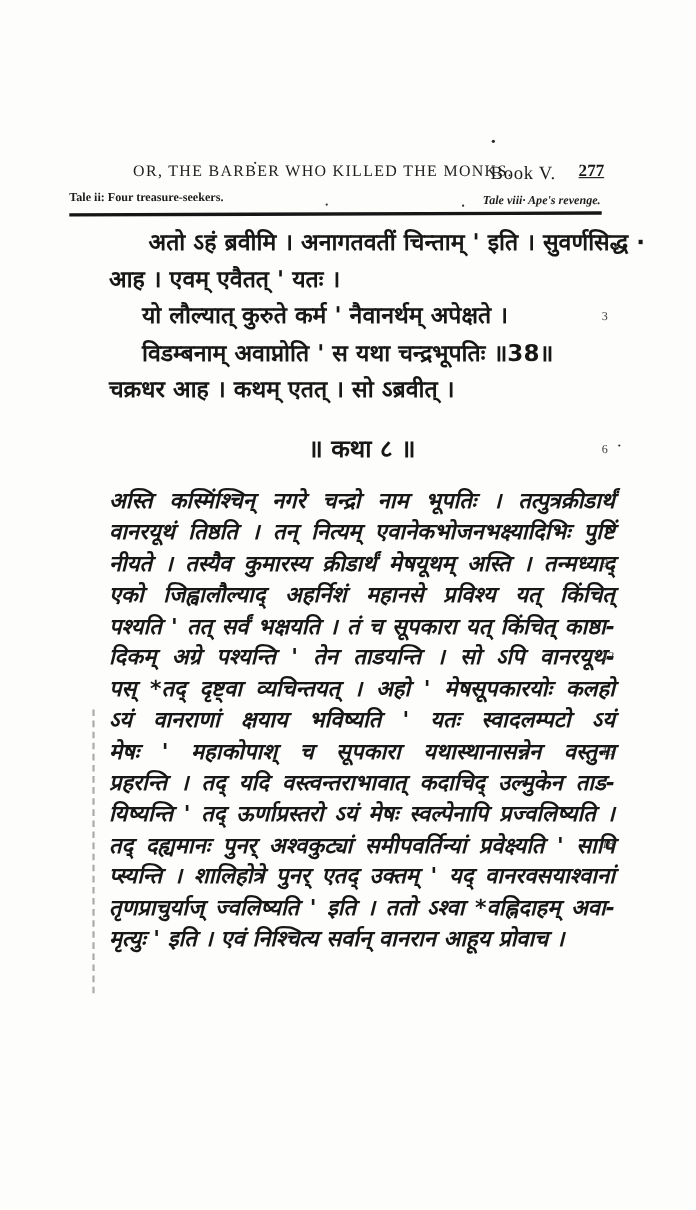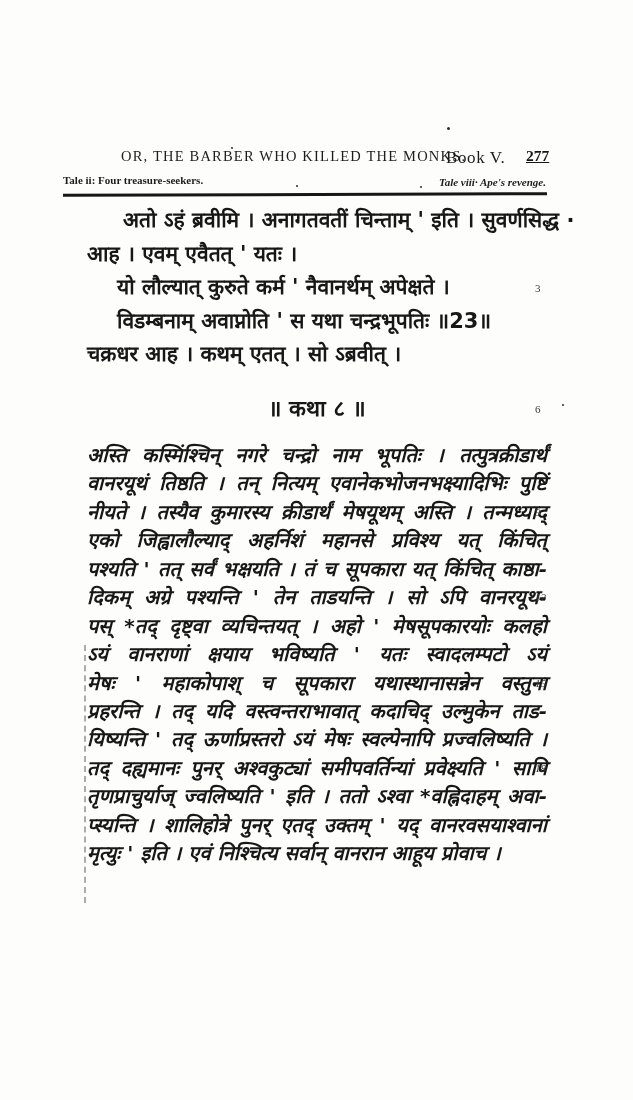--- a/index.html
+++ b/index.html
@@ -34,21 +34,21 @@
     font-family:"Liberation Serif",serif;font-size:11px;font-weight:bold;
     color:#1c1c1c;white-space:nowrap;font-style:italic;
   }
   .head-rule{
     position:absolute;left:63px;top:193px;width:484px;height:2.5px;
     background:#161616;transform:rotate(-0.2deg);
   }
   
   .deva{
     font-family:"DejaVu Sans","Liberation Sans",sans-serif;
-    font-weight:bold;color:#171717;
+    font-weight:bold;color:#171717;margin-left:12px;
   }
   .intro{position:absolute;left:87px;top:204px;width:460px;}
   .intro .line{
     position:relative;height:33.6px;line-height:33.6px;
     font-size:21px;white-space:nowrap;text-align:left;
   }
   .intro .line.indent{padding-left:36px;}
   .intro .line.verse{padding-left:30px;}
   .heading-row{
     position:absolute;left:87px;top:392px;width:460px;height:34px;
@@ -93,21 +93,21 @@
 
   <span class="tale-left">Tale ii: Four treasure-seekers.</span>
   <span class="tale-right">Tale viii· Ape's revenge.</span>
 
   <div class="head-rule"></div>
 
   <div class="intro deva" id="intro">
       <div class="line indent"><span class="ltext">अतो ऽहं ब्रवीमि । अनागतवतीं चिन्ताम् ' इति । सुवर्णसिद्ध ·</span></div>
       <div class="line flush"><span class="ltext">आह । एवम् एवैतत् ' यतः ।</span></div>
       <div class="line verse"><span class="ltext">यो लौल्यात् कुरुते कर्म ' नैवानर्थम् अपेक्षते ।</span><span class="mnum">3</span></div>
-      <div class="line verse"><span class="ltext">विडम्बनाम् अवाप्नोति ' स यथा चन्द्रभूपतिः ॥23॥</span></div>
+      <div class="line verse"><span class="ltext">विडम्बनाम् अवाप्नोति ' स यथा चन्द्रभूपतिः ॥38॥</span></div>
       <div class="line flush"><span class="ltext">चक्रधर आह । कथम् एतत् । सो ऽब्रवीत् ।</span></div>
     </div>
 
   <div class="heading-row deva">
     <span class="htext">॥ कथा ८ ॥</span>
     <span class="mnum">6</span>
   </div>
 
   <div class="story deva" id="story">
       <div class="line"><span class="ltext">अस्ति कस्मिंश्चिन् नगरे चन्द्रो नाम भूपतिः । तत्पुत्रक्रीडार्थं</span></div>
@@ -115,22 +115,22 @@
       <div class="line"><span class="ltext">नीयते । तस्यैव कुमारस्य क्रीडार्थं मेषयूथम् अस्ति । तन्मध्याद्</span><span class="mnum">9</span></div>
       <div class="line"><span class="ltext">एको जिह्वालौल्याद् अहर्निशं महानसे प्रविश्य यत् किंचित्</span></div>
       <div class="line"><span class="ltext">पश्यति ' तत् सर्वं भक्षयति । तं च सूपकारा यत् किंचित् काष्ठा-</span></div>
       <div class="line"><span class="ltext">दिकम् अग्रे पश्यन्ति ' तेन ताडयन्ति । सो ऽपि वानरयूथ-</span><span class="mnum">12</span></div>
       <div class="line"><span class="ltext">पस् *तद् दृष्ट्वा व्यचिन्तयत् । अहो ' मेषसूपकारयोः कलहो</span></div>
       <div class="line"><span class="ltext">ऽयं वानराणां क्षयाय भविष्यति ' यतः स्वादलम्पटो ऽयं</span></div>
       <div class="line"><span class="ltext">मेषः ' महाकोपाश् च सूपकारा यथास्थानासन्नेन वस्तुना</span><span class="mnum">15</span></div>
       <div class="line"><span class="ltext">प्रहरन्ति । तद् यदि वस्त्वन्तराभावात् कदाचिद् उल्मुकेन ताड-</span></div>
       <div class="line"><span class="ltext">यिष्यन्ति ' तद् ऊर्णाप्रस्तरो ऽयं मेषः स्वल्पेनापि प्रज्वलिष्यति ।</span></div>
       <div class="line"><span class="ltext">तद् दह्यमानः पुनर् अश्वकुट्यां समीपवर्तिन्यां प्रवेक्ष्यति ' सापि</span><span class="mnum">18</span></div>
+      <div class="line"><span class="ltext">प्स्यन्ति । शालिहोत्रे पुनर् एतद् उक्तम् ' यद् वानरवसयाश्वानां</span></div>
       <div class="line"><span class="ltext">तृणप्राचुर्याज् ज्वलिष्यति ' इति । ततो ऽश्वा *वह्निदाहम् अवा-</span></div>
-      <div class="line"><span class="ltext">प्स्यन्ति । शालिहोत्रे पुनर् एतद् उक्तम् ' यद् वानरवसयाश्वानां</span></div>
       <div class="line last"><span class="ltext">मृत्युः ' इति । एवं निश्चित्य सर्वान् वानरान आहूय प्रोवाच ।</span></div>
     </div>
 
   <div class="artifact-dash"></div>
   <div class="speck s1"></div>
   <div class="speck s2"></div>
   <div class="speck s3"></div>
   <div class="speck s4"></div>
   <div class="speck s5"></div>
 

